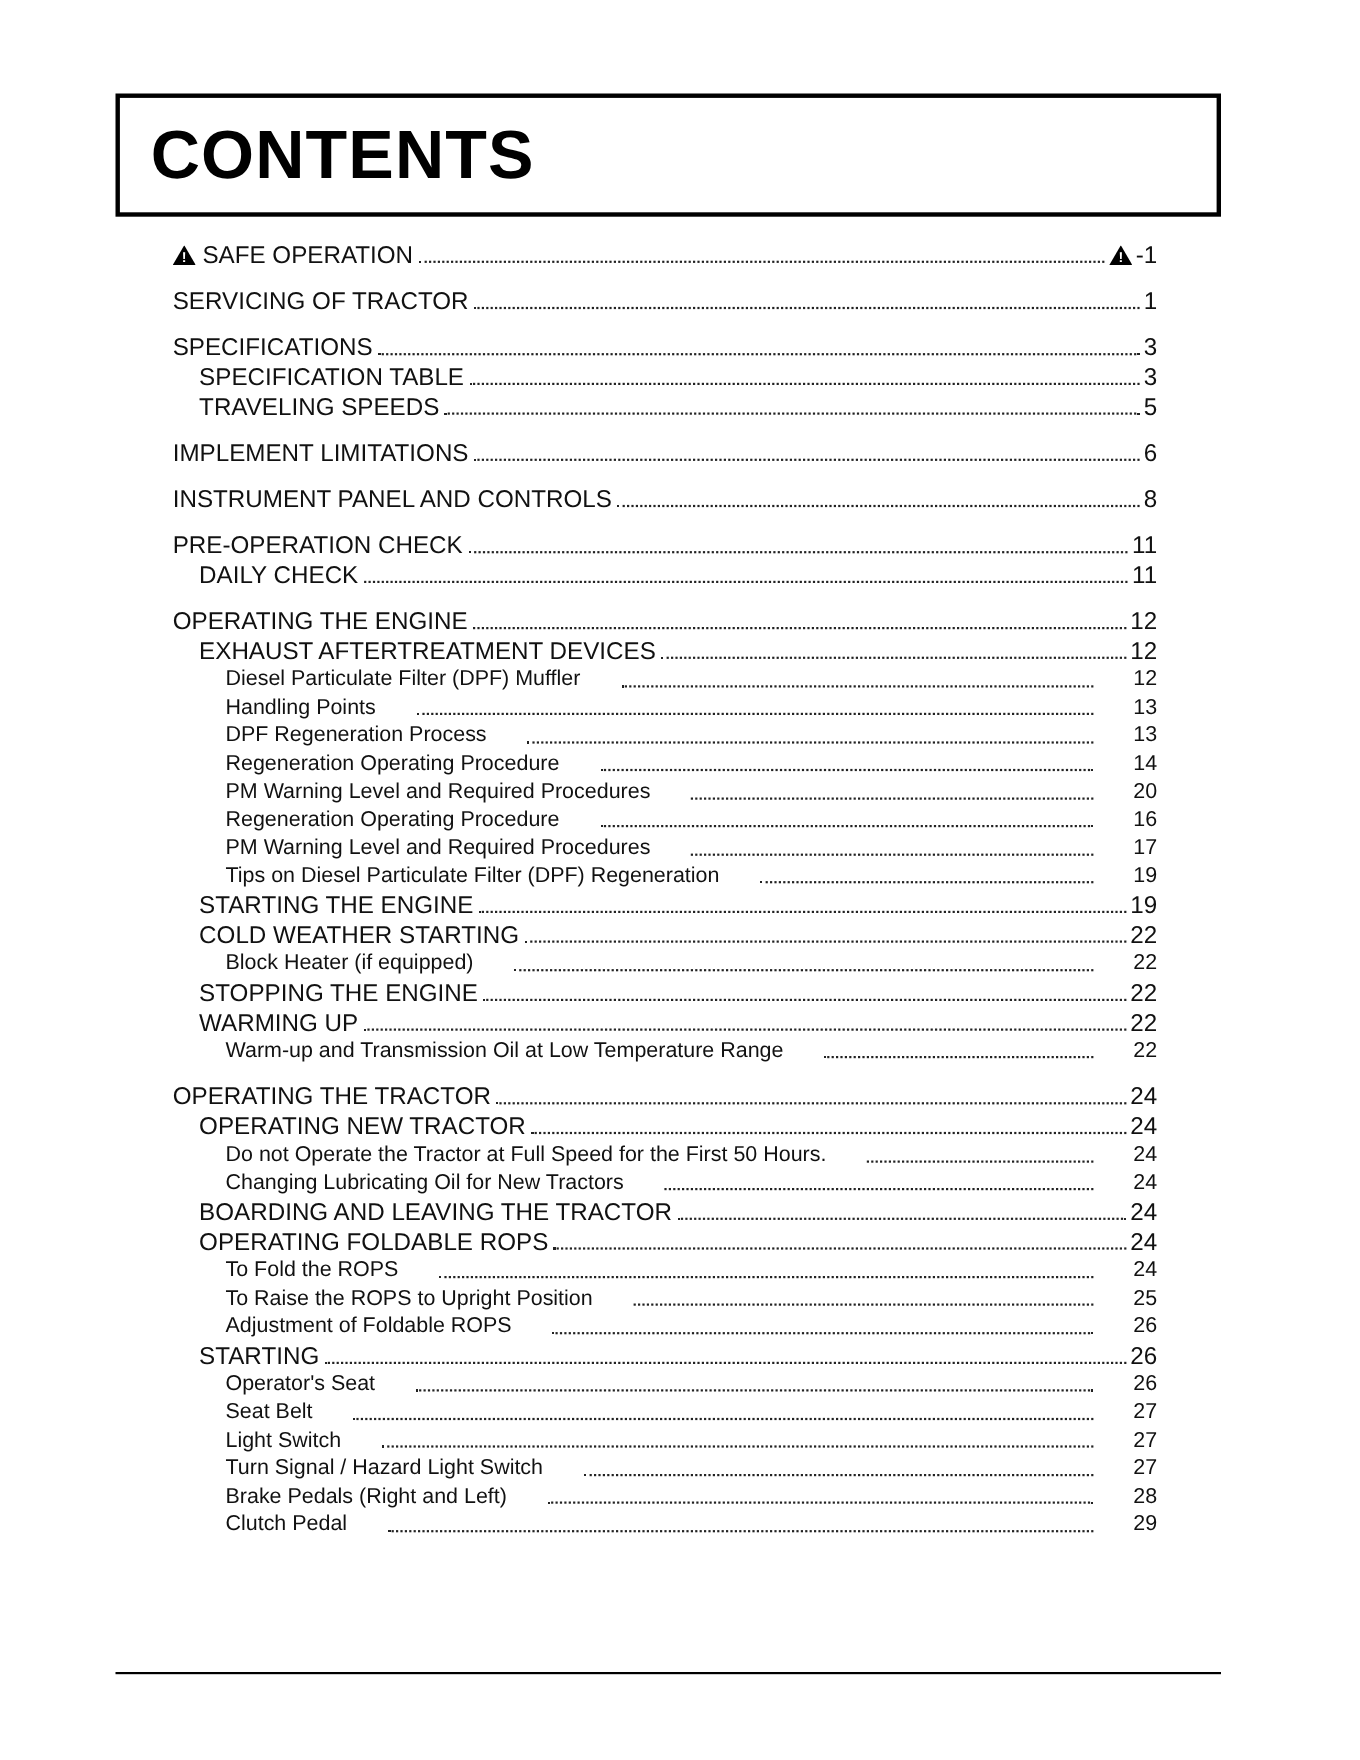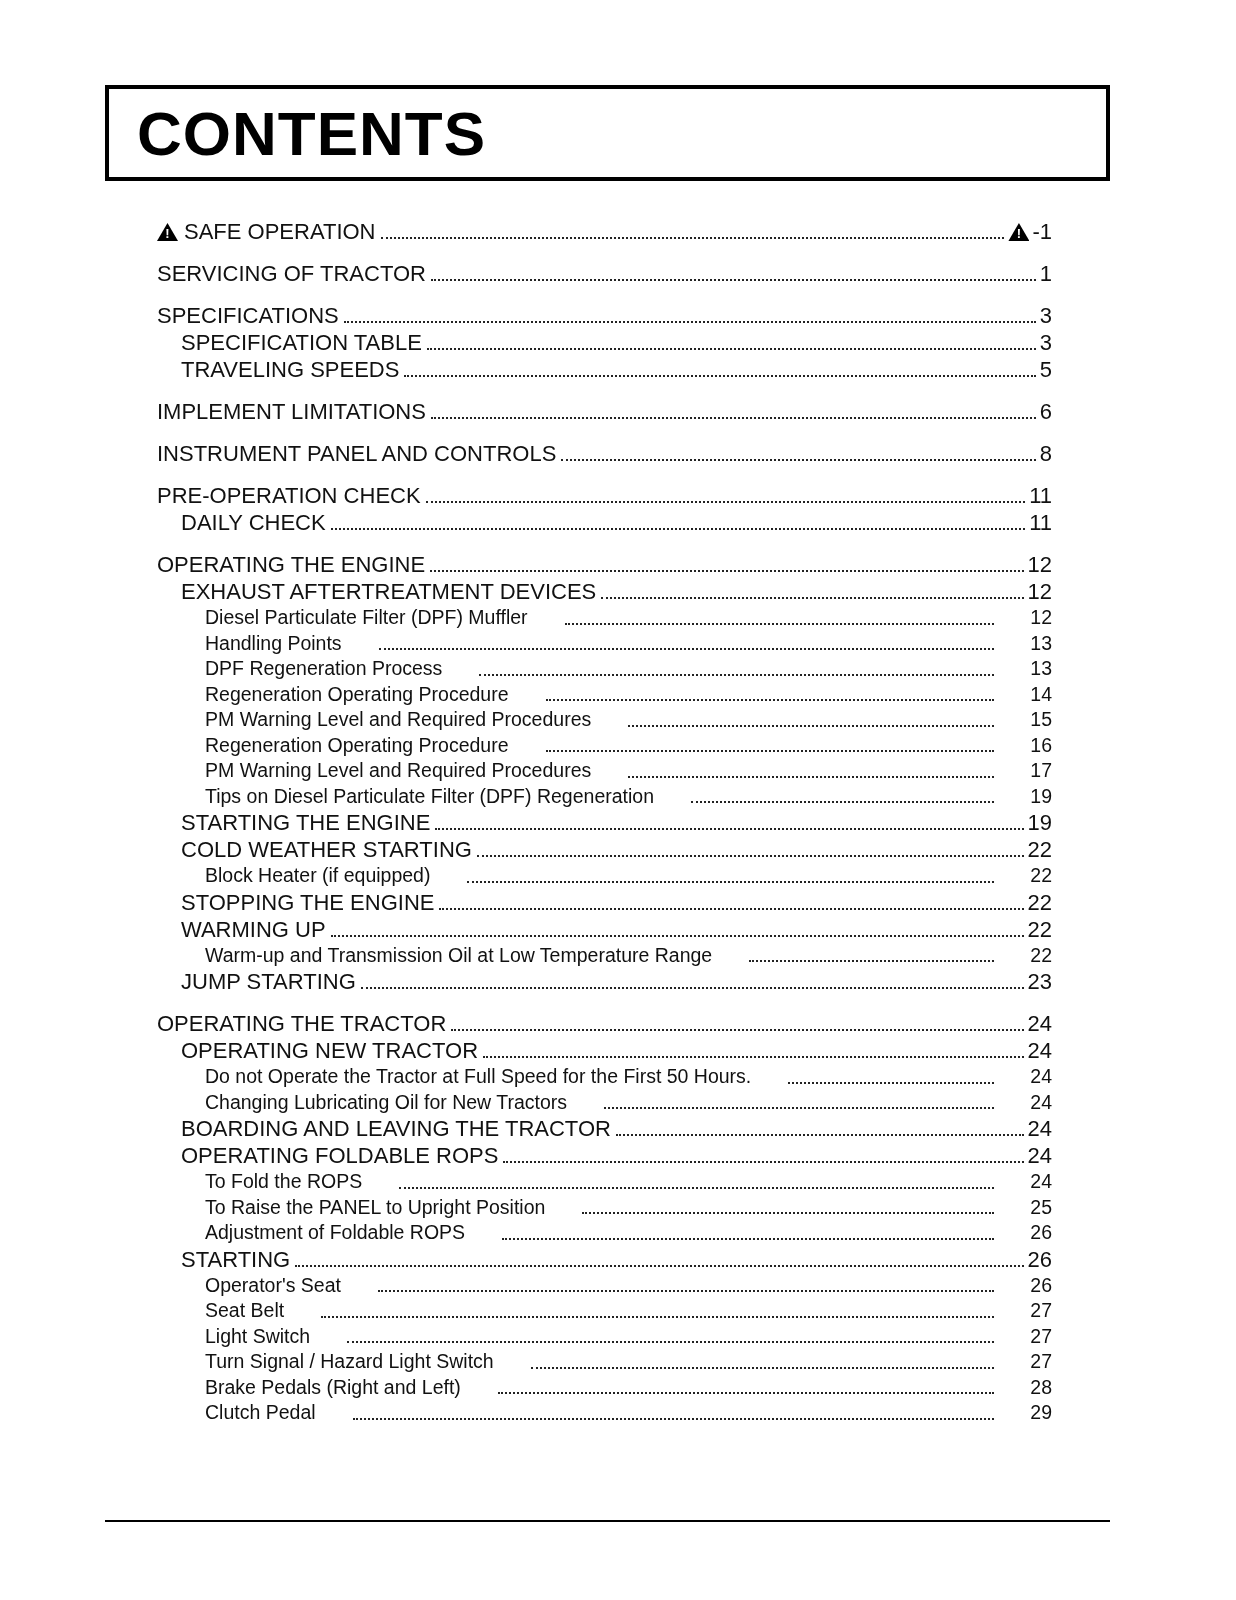--- a/index.html
+++ b/index.html
@@ -12,21 +12,21 @@
     background: #ffffff;
     font-family: "Liberation Sans", sans-serif;
     color: #111;
     overflow: hidden;
   }
   .title-box {
     position: absolute;
     left: 105px;
     top: 85px;
     width: 1005px;
-    height: 96px;
+    height: 112px;
     border: 4px solid #000;
     display: flex;
     align-items: center;
     padding-left: 28px;
   }
   .title-box h1 {
     margin: 0;
     font-size: 62px;
     font-weight: 700;
     letter-spacing: 1px;
@@ -183,21 +183,21 @@
 
   <div class="row level-2">
     <span class="label">Regeneration Operating Procedure</span>
     <span class="leader"></span>
     <span class="page-num">14</span>
   </div>
 
   <div class="row level-2">
     <span class="label">PM Warning Level and Required Procedures</span>
     <span class="leader"></span>
-    <span class="page-num">15</span>
+    <span class="page-num">20</span>
   </div>
 
   <div class="row level-2">
     <span class="label">Regeneration Operating Procedure</span>
     <span class="leader"></span>
     <span class="page-num">16</span>
   </div>
 
   <div class="row level-2">
     <span class="label">PM Warning Level and Required Procedures</span>
@@ -240,25 +240,20 @@
     <span class="leader"></span>
     <span class="page-num">22</span>
   </div>
 
   <div class="row level-2">
     <span class="label">Warm-up and Transmission Oil at Low Temperature Range</span>
     <span class="leader"></span>
     <span class="page-num">22</span>
   </div>
 
-  <div class="row level-1">
-    <span class="label">JUMP STARTING</span>
-    <span class="leader"></span>
-    <span class="page-num">23</span>
-  </div>
 
   <div class="row level-0">
     <span class="label">OPERATING THE TRACTOR</span>
     <span class="leader"></span>
     <span class="page-num">24</span>
   </div>
 
   <div class="row level-1">
     <span class="label">OPERATING NEW TRACTOR</span>
     <span class="leader"></span>
@@ -289,21 +284,21 @@
     <span class="page-num">24</span>
   </div>
 
   <div class="row level-2">
     <span class="label">To Fold the ROPS</span>
     <span class="leader"></span>
     <span class="page-num">24</span>
   </div>
 
   <div class="row level-2">
-    <span class="label">To Raise the PANEL to Upright Position</span>
+    <span class="label">To Raise the ROPS to Upright Position</span>
     <span class="leader"></span>
     <span class="page-num">25</span>
   </div>
 
   <div class="row level-2">
     <span class="label">Adjustment of Foldable ROPS</span>
     <span class="leader"></span>
     <span class="page-num">26</span>
   </div>
 

